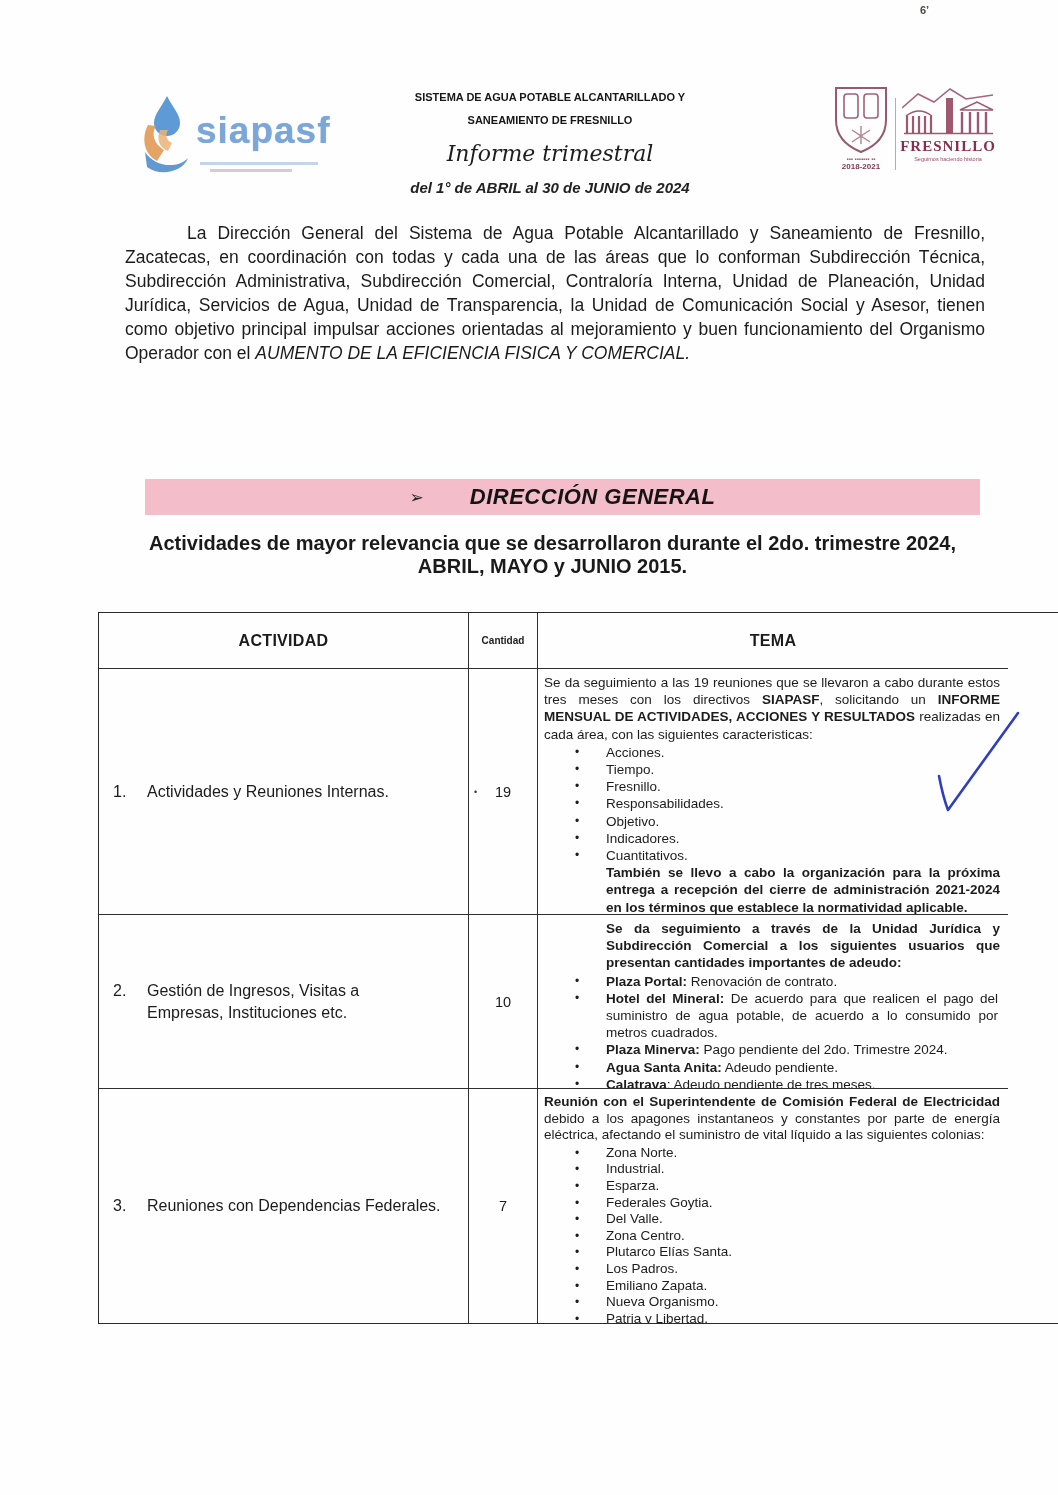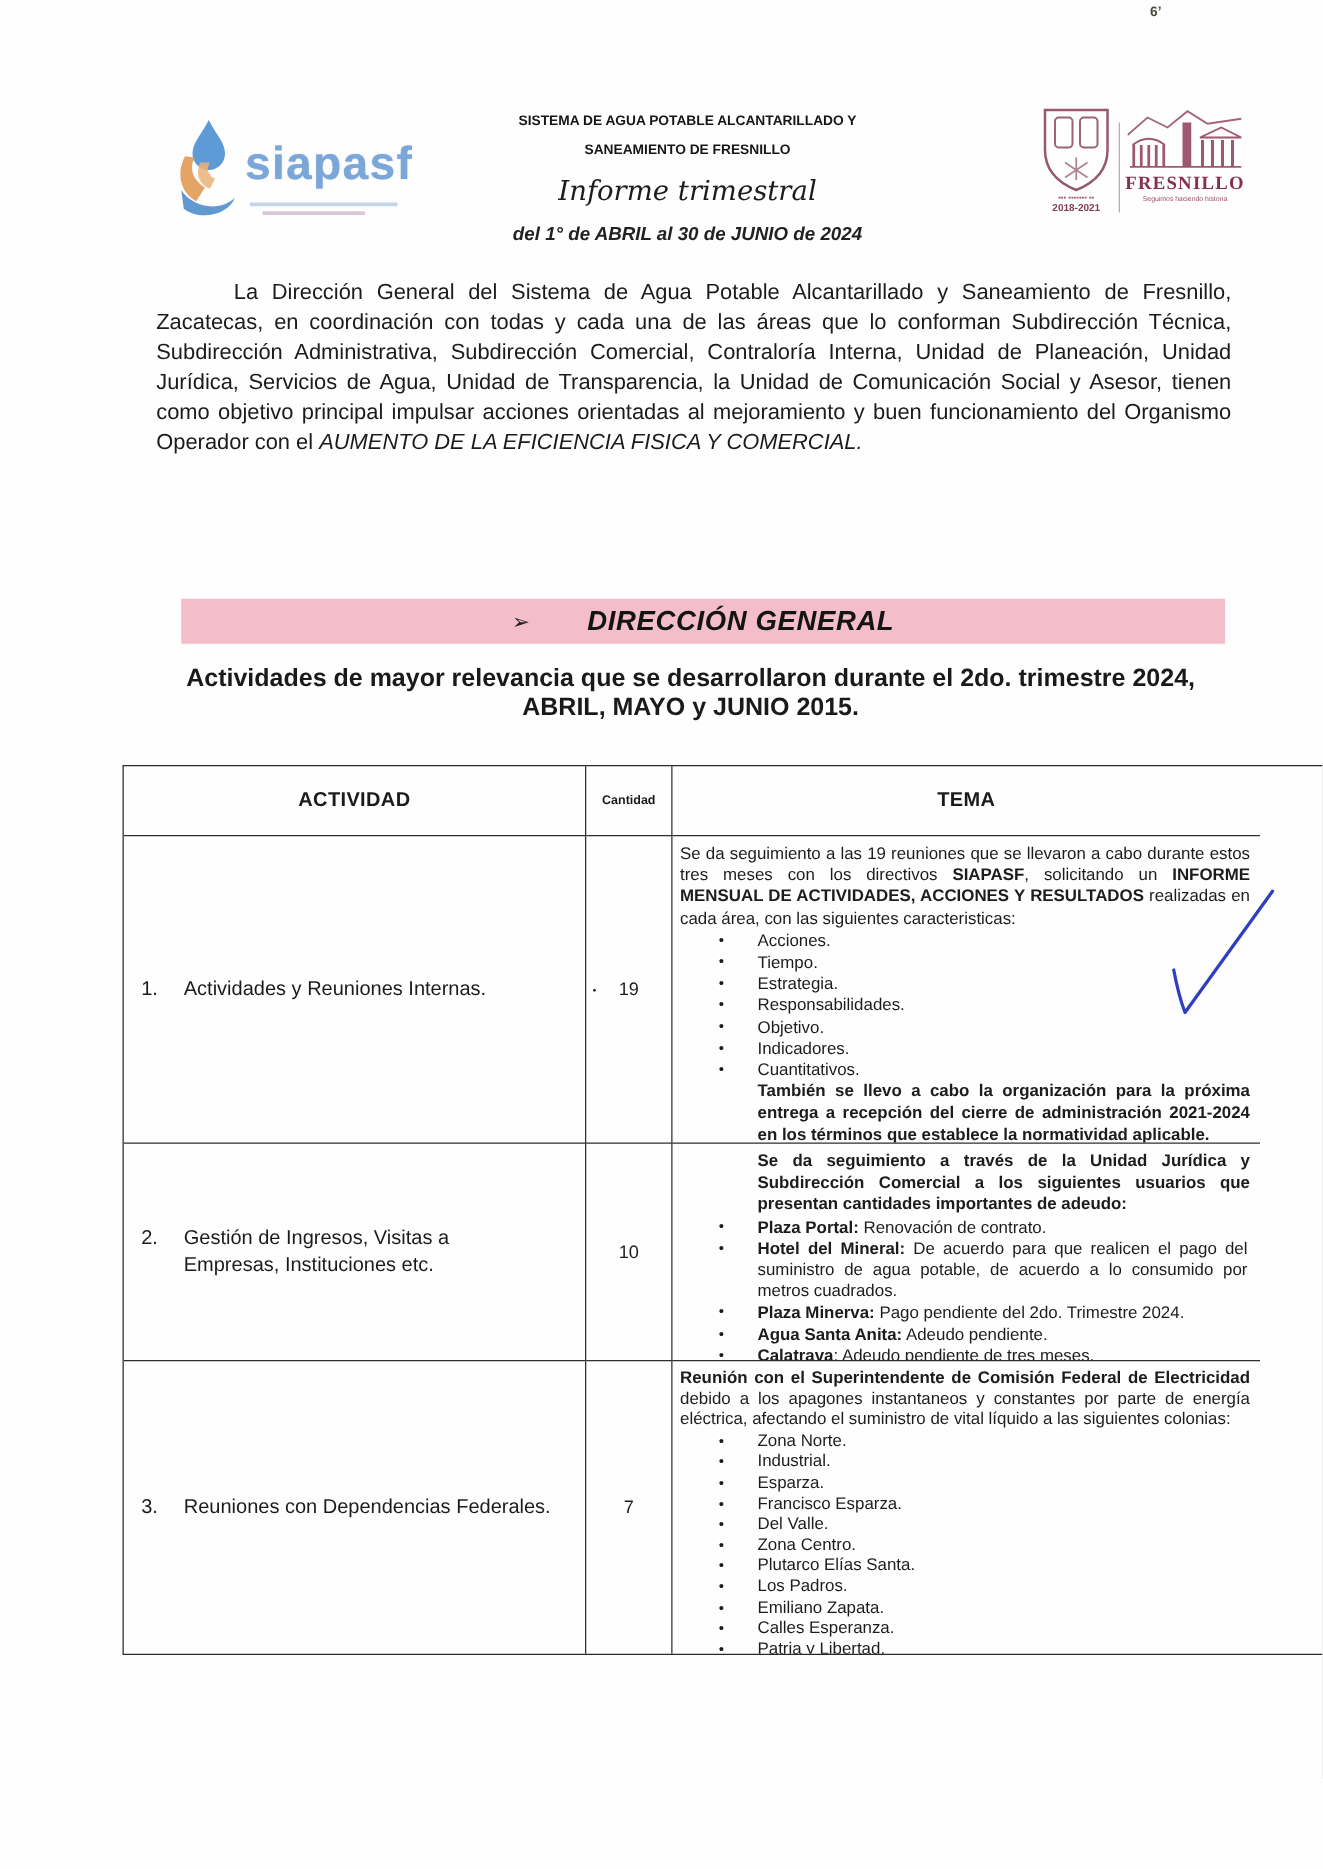--- a/index.html
+++ b/index.html
@@ -160,21 +160,21 @@
           <div class="bullet-item">
             <span class="bullet-dot">•</span>
             <span class="bullet-text"><span>Acciones.</span></span>
           </div>
           <div class="bullet-item">
             <span class="bullet-dot">•</span>
             <span class="bullet-text"><span>Tiempo.</span></span>
           </div>
           <div class="bullet-item">
             <span class="bullet-dot">•</span>
-            <span class="bullet-text"><span>Estrategia.</span></span>
+            <span class="bullet-text"><span>Fresnillo.</span></span>
           </div>
           <div class="bullet-item">
             <span class="bullet-dot">•</span>
             <span class="bullet-text"><span>Responsabilidades.</span></span>
           </div>
           <div class="bullet-item">
             <span class="bullet-dot">•</span>
             <span class="bullet-text"><span>Objetivo.</span></span>
           </div>
           <div class="bullet-item">
@@ -243,21 +243,21 @@
           <div class="bullet-item">
             <span class="bullet-dot">•</span>
             <span class="bullet-text"><span>Industrial.</span></span>
           </div>
           <div class="bullet-item">
             <span class="bullet-dot">•</span>
             <span class="bullet-text"><span>Esparza.</span></span>
           </div>
           <div class="bullet-item">
             <span class="bullet-dot">•</span>
-            <span class="bullet-text"><span>Francisco Esparza.</span></span>
+            <span class="bullet-text"><span>Federales Goytia.</span></span>
           </div>
           <div class="bullet-item">
             <span class="bullet-dot">•</span>
             <span class="bullet-text"><span>Del Valle.</span></span>
           </div>
           <div class="bullet-item">
             <span class="bullet-dot">•</span>
             <span class="bullet-text"><span>Zona Centro.</span></span>
           </div>
           <div class="bullet-item">
@@ -267,21 +267,21 @@
           <div class="bullet-item">
             <span class="bullet-dot">•</span>
             <span class="bullet-text"><span>Los Padros.</span></span>
           </div>
           <div class="bullet-item">
             <span class="bullet-dot">•</span>
             <span class="bullet-text"><span>Emiliano Zapata.</span></span>
           </div>
           <div class="bullet-item">
             <span class="bullet-dot">•</span>
-            <span class="bullet-text"><span>Calles Esperanza.</span></span>
+            <span class="bullet-text"><span>Nueva Organismo.</span></span>
           </div>
           <div class="bullet-item">
             <span class="bullet-dot">•</span>
             <span class="bullet-text"><span>Patria y Libertad.</span></span>
           </div>
         </div>
     </div>
   </div>
 
   <svg class="pen-mark" viewBox="0 0 100 130">

